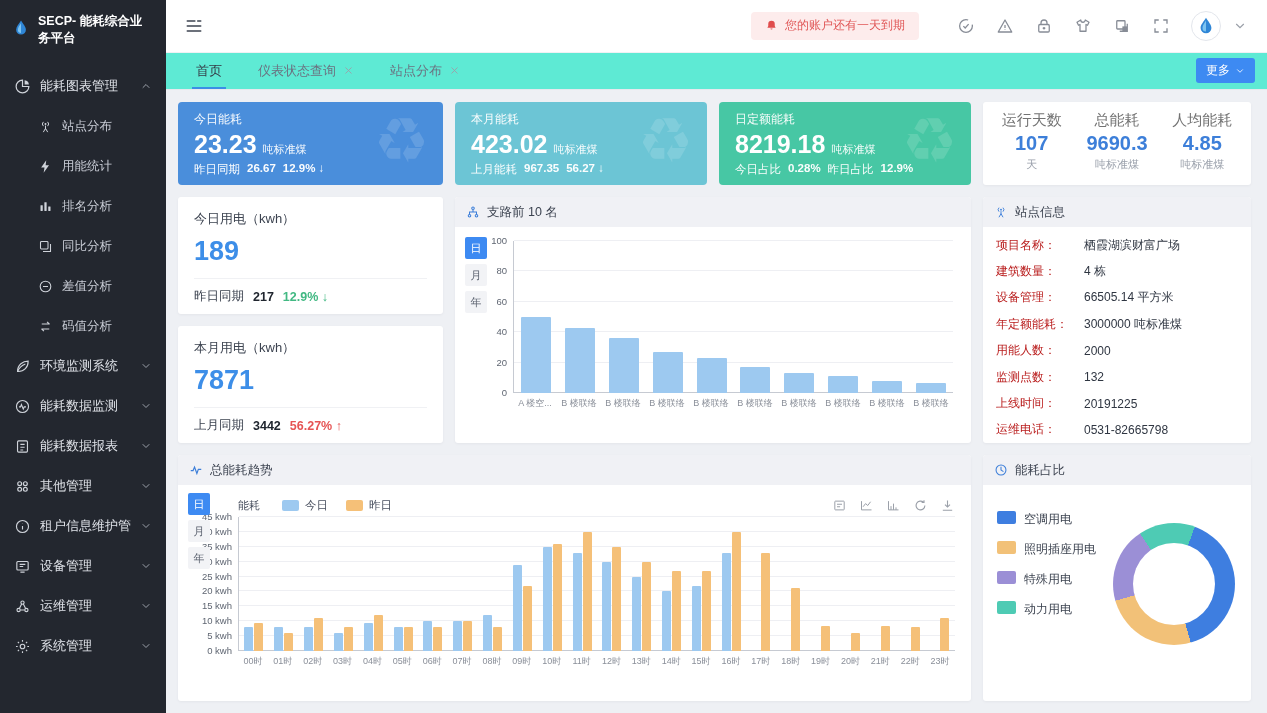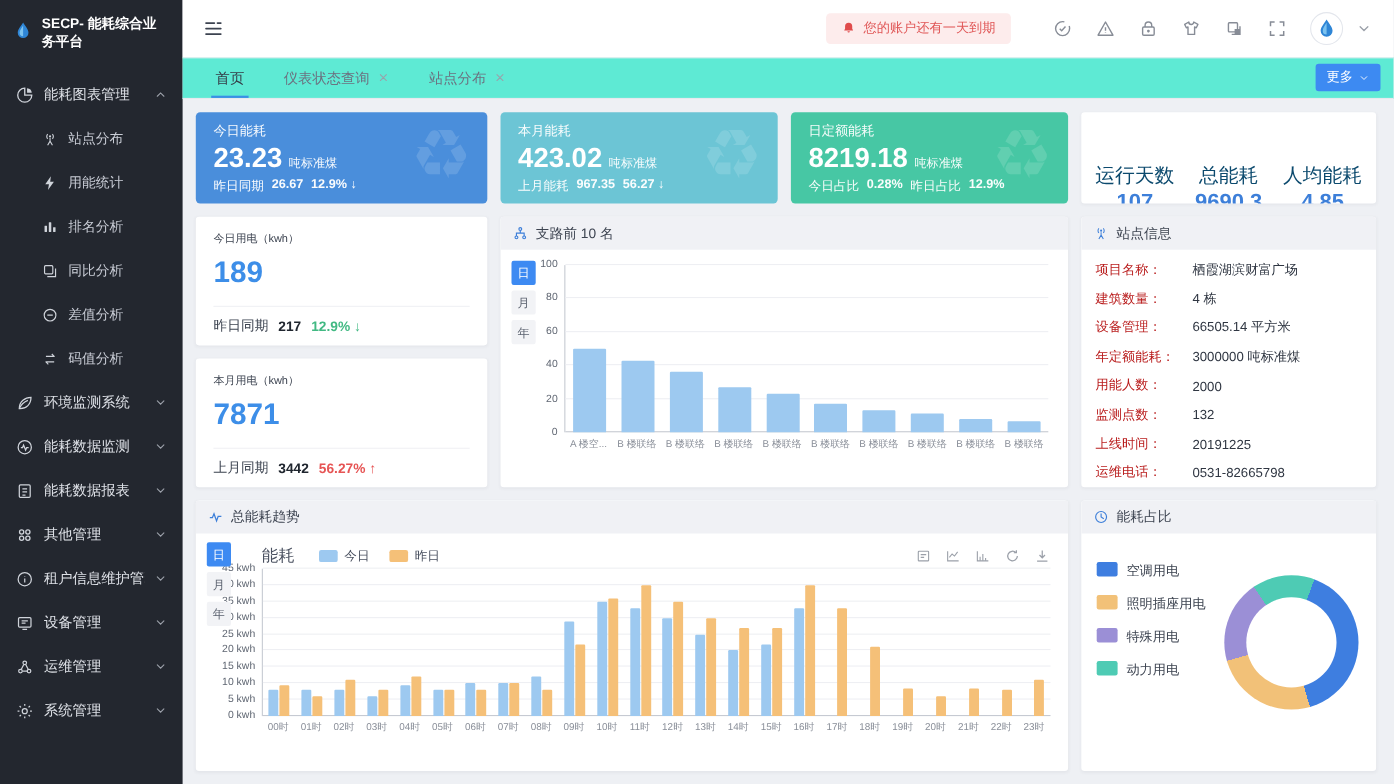--- a/index.html
+++ b/index.html
@@ -63,28 +63,28 @@
   .scard .su { font-size:11px; font-weight:normal; margin-left:6px; opacity:.95; }
   .scard .sf { font-size:11.5px; margin-top:3px; opacity:.97; display:flex; gap:7px; flex-wrap:nowrap; white-space:nowrap; }
   .scard .sf b { font-weight:bold; }
   .scard .wm { position:absolute; right:14px; top:2px; font-size:62px; color:rgba(255,255,255,.14);
     font-family:"DejaVu Sans",sans-serif; pointer-events:none; line-height:1.2; }
   .s1 { grid-area:1/1; } .s2 { grid-area:1/2; } .s3 { grid-area:1/3; }
 
   
   .summary { grid-area:1/4; display:flex; align-items:stretch; padding:9px 6px; }
   .sumcol { flex:1; text-align:center; }
-  .sumcol .sl { font-size:18px; color:#0c4a6e;margin-top:36px; }
+  .sumcol .sl { font-size:15px; color:#737373; }
   .sumcol .svv { font-size:20px; font-weight:bold; color:#3d7fd9; margin-top:2px; line-height:1.15; }
   .sumcol .suu { font-size:11px; color:#9aa0ab; margin-top:2px; }
 
   
   .leftcol { grid-area:2/1; display:flex; flex-direction:column; gap:12px; }
   .pcard { flex:1; padding:13px 16px 9px; display:flex; flex-direction:column; }
-  .pcard .pt { font-size:10px; color:#3c4350; }
+  .pcard .pt { font-size:13px; color:#3c4350; }
   .pcard .pv { font-size:27px; font-weight:bold; color:#3d8ee8; margin-top:9px; line-height:1.1; }
   .pcard .pdiv { border-top:1px solid #f0f1f4; margin-top:auto; }
   .pcard .pf { font-size:12.5px; color:#3c4350; padding-top:9px; display:flex; gap:9px; align-items:center; }
   .pcard .pf .cv { font-weight:bold; color:#20262f; }
   .pcard .pf .delta { font-weight:bold; }
 
   
   #top10 { grid-area:2/2/3/4; }
   .top10-body { position:relative; padding:14px 18px 4px 12px; }
   .tgs { position:absolute; left:10px; display:flex; flex-direction:column; gap:5px; z-index:2; }
@@ -106,21 +106,21 @@
   #siteinfo { grid-area:2/4; }
   .sirows { padding:5px 13px; }
   .sirow { display:flex; align-items:center; height:26.4px; font-size:12px; }
   .sirow .sil { width:88px; color:#b91c1c; flex-shrink:0; }
   .sirow .siv { color:#2f3642; }
 
   
   #trend { grid-area:3/1/4/4; }
   .trend-body { position:relative; padding:8px 16px 2px 12px; }
   .trend-head { display:flex; align-items:center; margin-left:48px; height:24px; }
-  .axlbl { font-size:15px; color:#4a5160; margin-right:22px; }
+  .axlbl { font-size:11px; color:#4a5160; margin-right:22px; }
   .legend { display:flex; gap:18px; }
   .litem { display:flex; align-items:center; gap:6px; font-size:11.5px; color:#4a5160; cursor:pointer; }
   .lsw { width:17px; height:11px; border-radius:2px; }
   .toolbox { margin-left:auto; display:flex; gap:12px; color:#9ba0a9; }
   .toolbox .tbi { width:15px; height:15px; cursor:pointer; }
 
   
   #donutP { grid-area:3/4; }
   .donut-body { position:relative; height:216px; }
   .dlegend { position:absolute; left:14px; top:26px; display:flex; flex-direction:column; gap:13px; }

